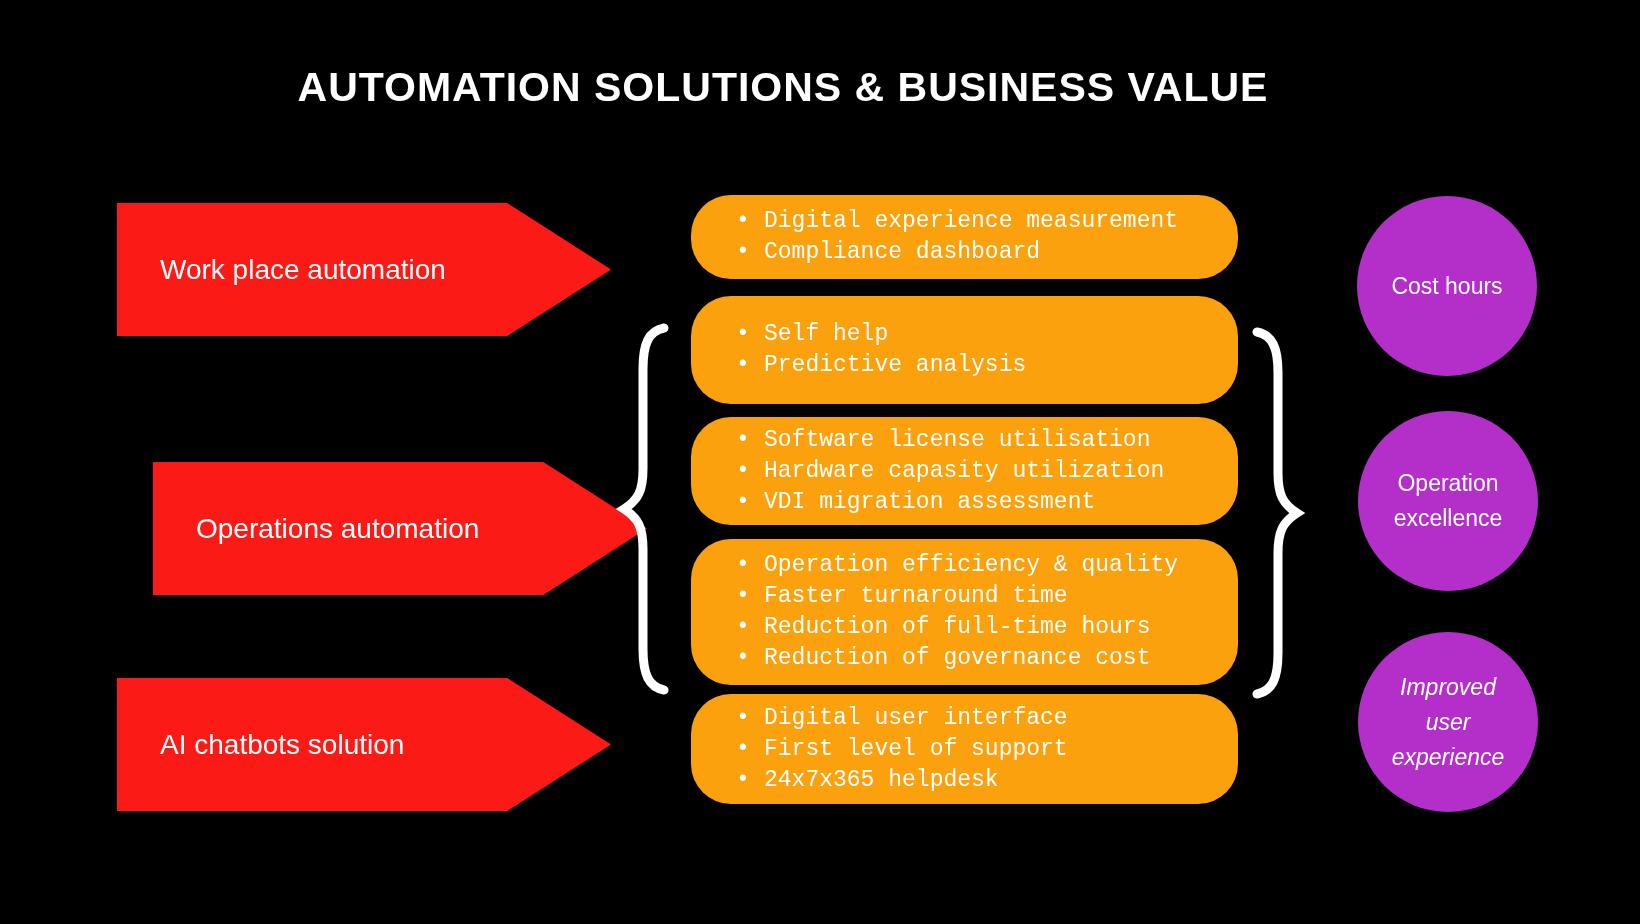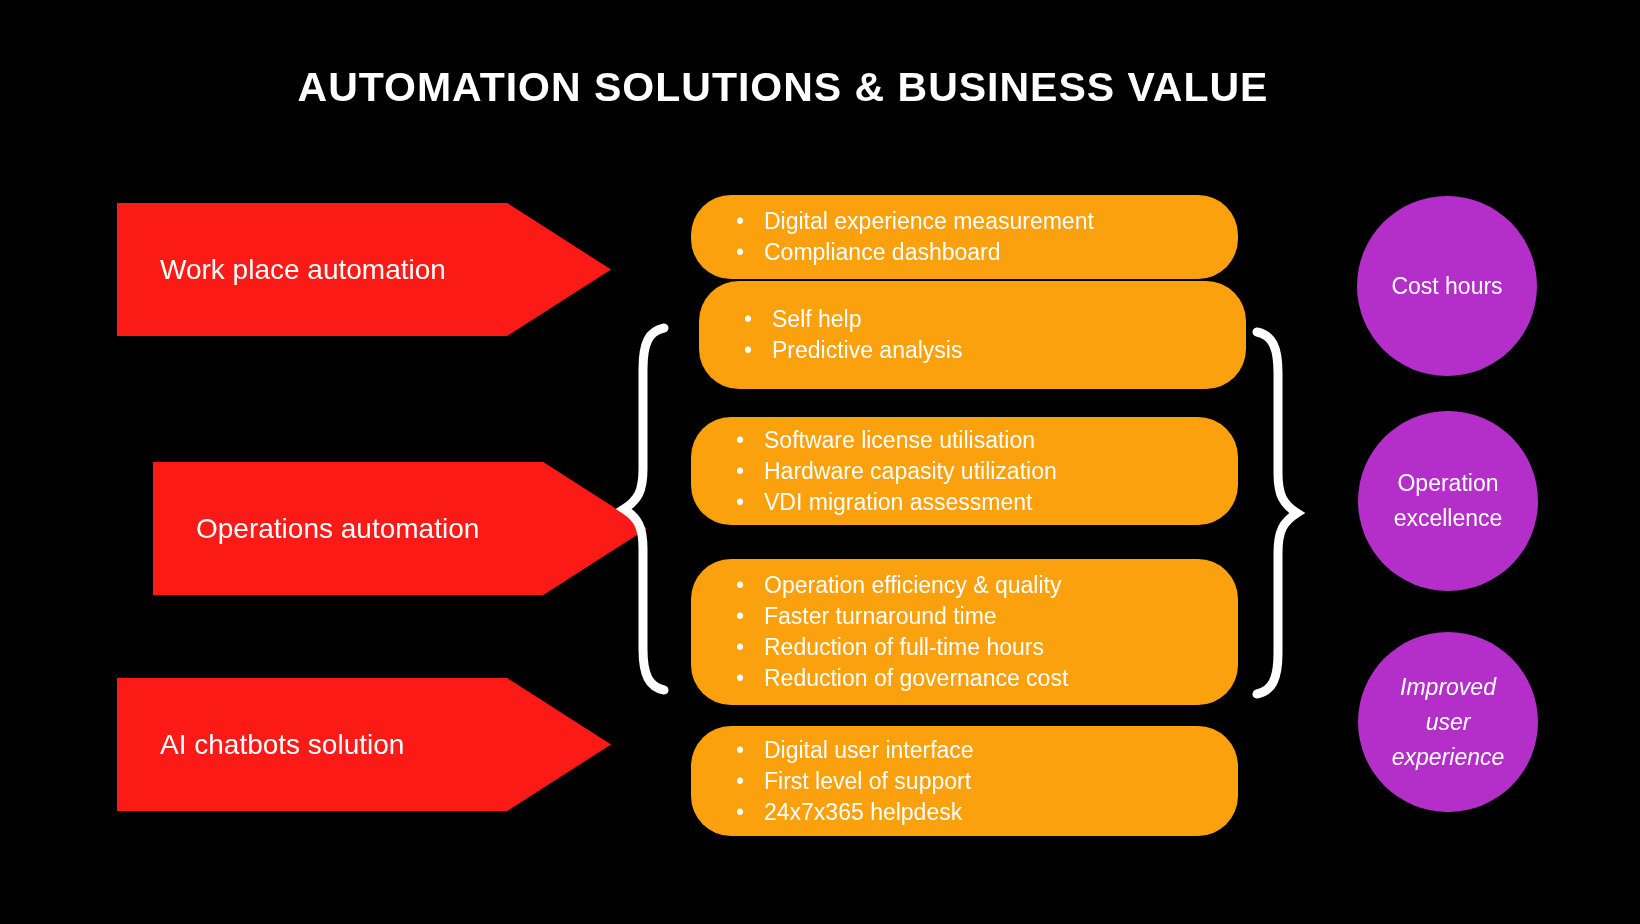--- a/index.html
+++ b/index.html
@@ -51,26 +51,27 @@
 
   
   .feature-box {
     position: absolute;
     left: 691px;
     width: 547px;
     background: var(--box, #FBA10E);
     border-radius: 40px;
     display: flex;
     align-items: center;
+    font-family: Liberation Mono, monospace;
   }
   .box-1 { top: 195px; height: 84px; }
-  .box-2 { top: 281px; height: 108px; margin-left: 8px; }
+  .box-2 { top: 296px; height: 108px; }
   .box-3 { top: 417px; height: 108px; }
-  .box-4 { top: 539px; height: 146px; margin-top: 20px; }
-  .box-5 { top: 726px; height: 110px; }
+  .box-4 { top: 539px; height: 146px; }
+  .box-5 { top: 694px; height: 110px; }
 
   .bullets {
     list-style: none;
     width: 100%;
     padding-left: 45px;
     padding-right: 16px;
   }
   .bullets li {
     display: flex;
     color: var(--text, #ffffff);

